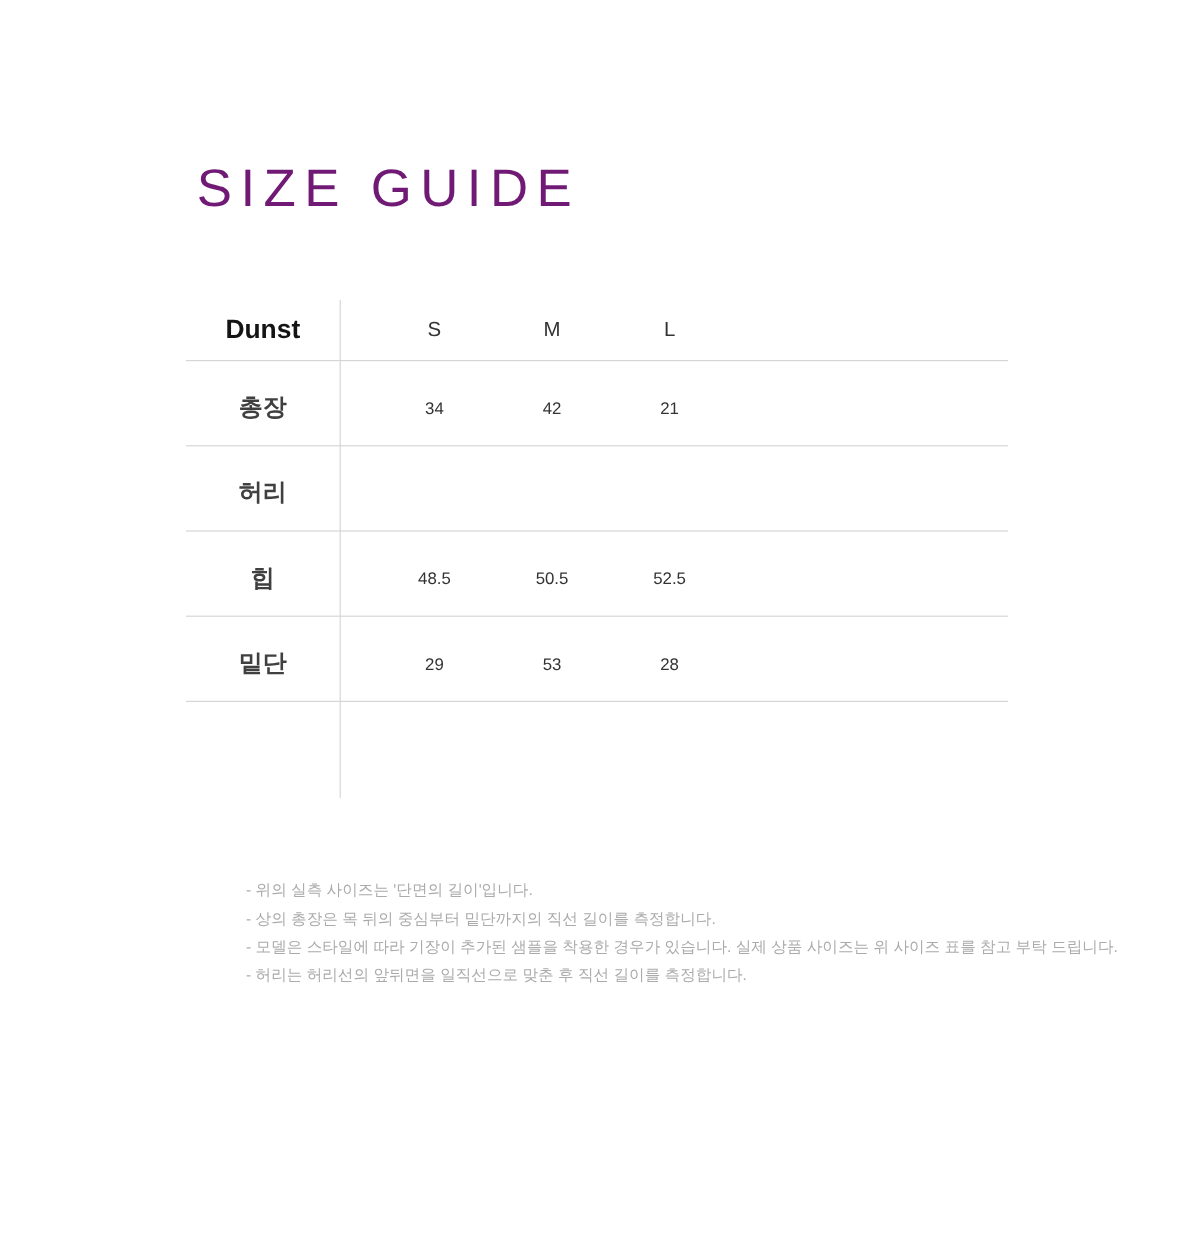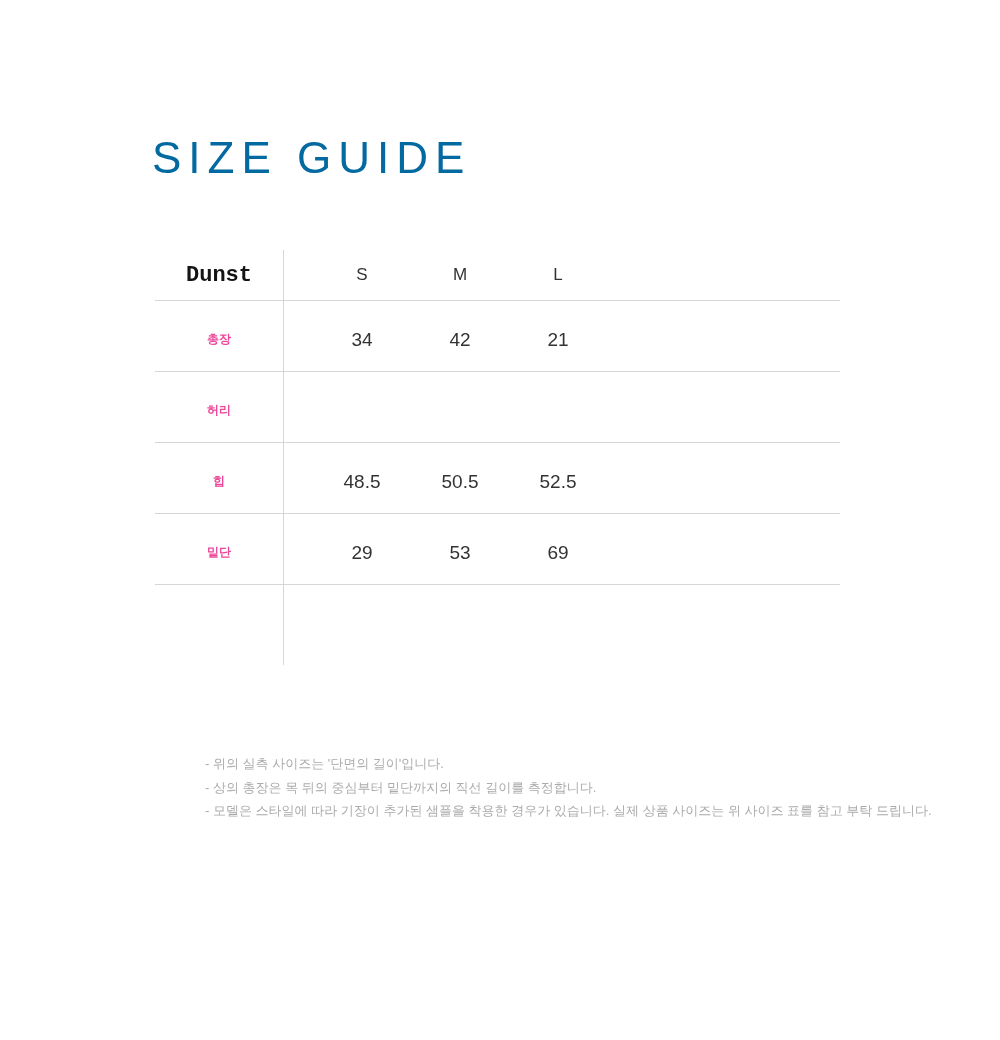--- a/index.html
+++ b/index.html
@@ -11,27 +11,27 @@
   .page {
     position: relative;
     width: 1000px;
     height: 1040px;
     background: #ffffff;
     overflow: hidden;
   }
   
   .title {
     position: absolute;
-    left: 152px;
+    left: 164px;
     top: 136px;
     margin: 0;
     font-size: 44px;
     font-weight: 300;
     letter-spacing: 7px;
-    color: #0369a1;
+    color: #701a75;
     line-height: 1;
     white-space: nowrap;
   }
   
   .size-table {
     position: absolute;
     left: 155px;
     top: 250px;
     width: 685px;
   }
@@ -57,54 +57,53 @@
     border-bottom: 1px solid #d6d6d6;
     padding-top: 7px;
   }
   .empty-row {
     height: 75px;
   }
   .label-cell {
     width: 128px;
     text-align: center;
     flex: 0 0 128px;
-    font-family: Liberation Mono, monospace;
   }
   .brand {
     font-size: 22px;
     font-weight: 700;
     color: #141414;
   }
   .row-label {
-    font-size: 12px;
+    font-size: 20px;
     font-weight: 600;
-    color: #ec4899;
+    color: #404040;
   }
   .values {
     display: flex;
     padding-left: 30px;
   }
   .val-cell {
     width: 98px;
     text-align: center;
     flex: 0 0 98px;
   }
   .col-header {
     font-size: 17px;
     color: #333333;
   }
   .val {
-    font-size: 19px;
+    font-size: 14px;
     color: #333333;
   }
   
   .notes {
     position: absolute;
     left: 205px;
-    top: 752px;
+    top: 730px;
   }
   .notes p {
     margin: 0;
     font-size: 13px;
     line-height: 23.5px;
     color: #ababab;
     white-space: nowrap;
   }
 </style>
 </head>
@@ -146,26 +145,27 @@
         <div class="val-cell val">50.5</div>
         <div class="val-cell val">52.5</div>
       </div>
     </div>
 
     <div class="row data-row">
       <div class="label-cell row-label">밑단</div>
       <div class="values">
         <div class="val-cell val">29</div>
         <div class="val-cell val">53</div>
-        <div class="val-cell val">69</div>
+        <div class="val-cell val">28</div>
       </div>
     </div>
 
     <div class="row empty-row"></div>
   </div>
 
   <div class="notes">
     <p>- 위의 실측 사이즈는 '단면의 길이'입니다.</p>
     <p>- 상의 총장은 목 뒤의 중심부터 밑단까지의 직선 길이를 측정합니다.</p>
     <p>- 모델은 스타일에 따라 기장이 추가된 샘플을 착용한 경우가 있습니다. 실제 상품 사이즈는 위 사이즈 표를 참고 부탁 드립니다.</p>
+    <p>- 허리는 허리선의 앞뒤면을 일직선으로 맞춘 후 직선 길이를 측정합니다.</p>
   </div>
 
 </div>
 
 </body></html>

